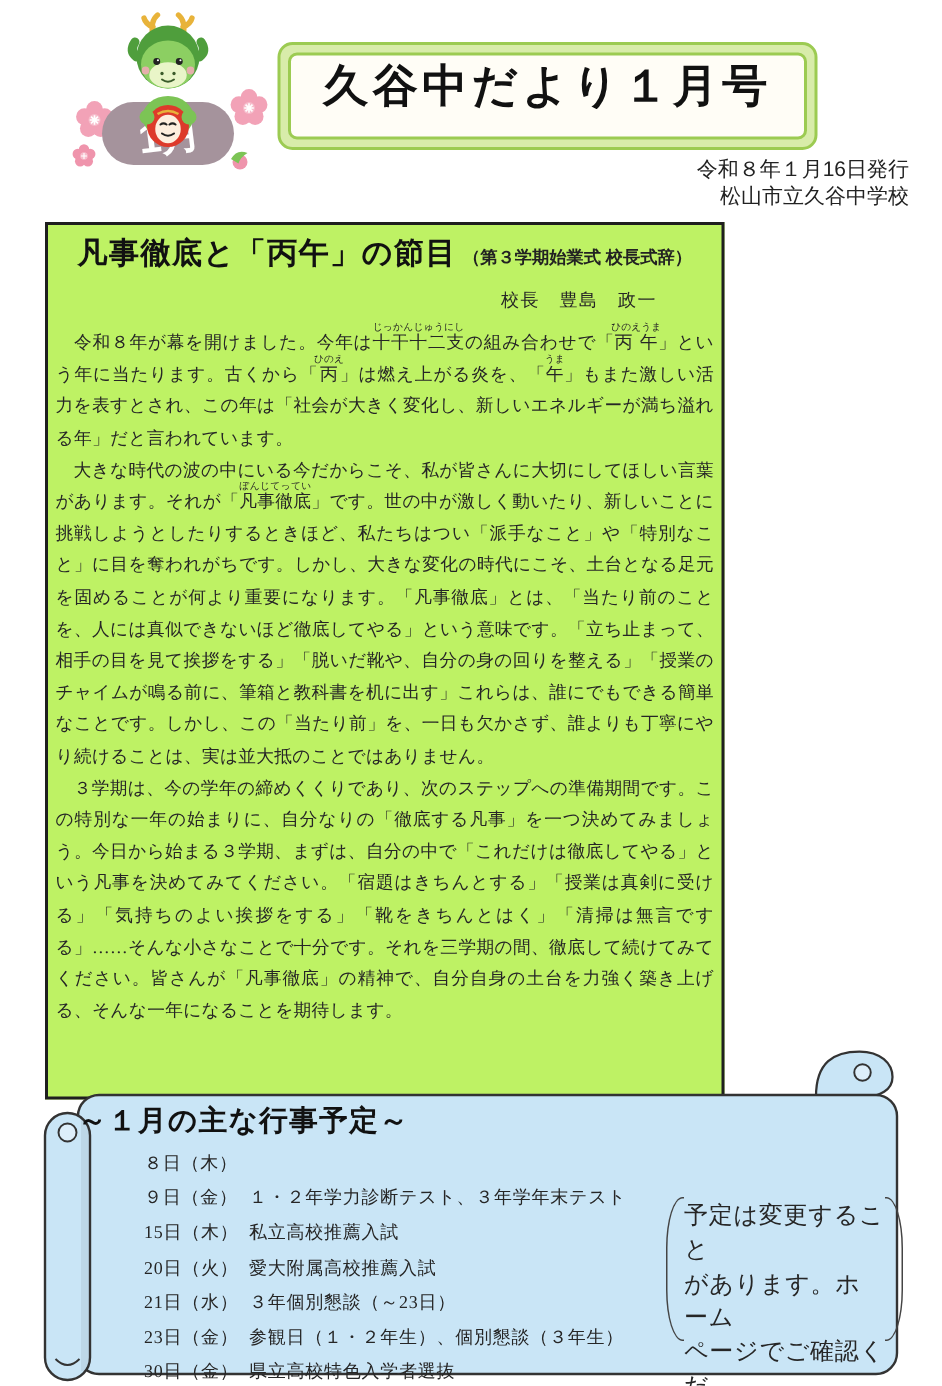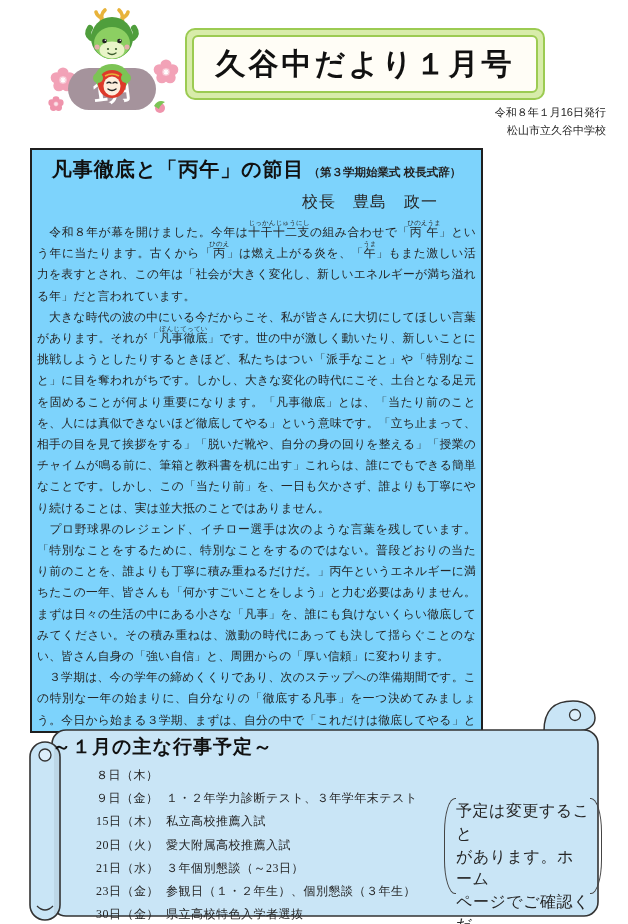--- a/index.html
+++ b/index.html
@@ -10,49 +10,49 @@
   }
   
   .mascot{position:absolute; left:48px; top:6px; width:132px; height:116px;}
   .title-box{
     position:absolute; left:185px; top:28px; width:360px; height:72px;
     border:2px solid #9ccb52; border-radius:10px; background:#d8ecaa;
     padding:5px; box-sizing:border-box;
   }
   .title-box-inner{
     border:2px solid #9ccb52; border-radius:6px; background:#fffdf6;
-    height:100%; display:flex; align-items:center; justify-content:center;
+    height:100%; display:flex; justify-content:center;
     box-sizing:border-box;
   }
   .title-box-inner span{
     font-family:"Liberation Sans","DejaVu Sans",sans-serif;
     font-weight:bold; font-size:30px; letter-spacing:3px; color:#111;
   }
   .pub-info{
     position:absolute; right:22px; top:104px; text-align:right;
     font-family:"Liberation Sans","DejaVu Sans",sans-serif;
-    font-size:11px; line-height:17.5px; color:#222;
+    font-size:14px; line-height:17.5px; color:#222;
   }
   
   .article{
     position:absolute; left:30px; top:148px; width:453px; height:585px;
     border:2px solid #1f1f1f; box-sizing:border-box;
-    padding:5px 5px 4px 5px; overflow:hidden; background:#7dd3fc;
+    padding:5px 5px 4px 5px; overflow:hidden; background:#bef264;
   }
   .article-title{text-align:center; margin-top:1px; line-height:26px;}
   .article-title .t{
     font-family:"Liberation Sans","DejaVu Sans",sans-serif;
     font-weight:bold; font-size:20px; color:#111; letter-spacing:1px;
   }
   .article-title .sub{
     font-family:"Liberation Sans","DejaVu Sans",sans-serif;
     font-weight:600; font-size:11.5px; color:#222; margin-left:4px;
   }
   .author{
-    text-align:right; padding-right:38px; font-size:16px;
+    text-align:right; padding-right:38px; font-size:12px;
     margin:7px 0 6px 0; letter-spacing:1px;
   }
   .article p{
     margin:0; font-size:11.8px; line-height:21.2px;
     text-align:justify; letter-spacing:0.2px;
   }
   ruby rt{font-size:6.5px; letter-spacing:0; color:#262626;}
   
   .banner{position:absolute; left:24px; top:694px; width:580px; height:230px;}
   .banner svg.scroll{position:absolute; left:0; top:0;}
@@ -178,21 +178,20 @@
     <div>松山市立久谷中学校</div>
   </div>
 
   <div class="article">
     <div class="article-title">
       <span class="t">凡事徹底と「丙午」の節目</span><span class="sub">（第３学期始業式 校長式辞）</span>
     </div>
     <div class="author">校長　豊島　政一</div>
     <p>　令和８年が幕を開けました。今年は<ruby>十干十二支<rt>じっかんじゅうにし</rt></ruby>の組み合わせで「<ruby>丙午<rt>ひのえうま</rt></ruby>」という年に当たります。古くから「<ruby>丙<rt>ひのえ</rt></ruby>」は燃え上がる炎を、「<ruby>午<rt>うま</rt></ruby>」もまた激しい活力を表すとされ、この年は「社会が大きく変化し、新しいエネルギーが満ち溢れる年」だと言われています。</p>
     <p>　大きな時代の波の中にいる今だからこそ、私が皆さんに大切にしてほしい言葉があります。それが「<ruby>凡事徹底<rt>ぼんじてってい</rt></ruby>」です。世の中が激しく動いたり、新しいことに挑戦しようとしたりするときほど、私たちはつい「派手なこと」や「特別なこと」に目を奪われがちです。しかし、大きな変化の時代にこそ、土台となる足元を固めることが何より重要になります。「凡事徹底」とは、「当たり前のことを、人には真似できないほど徹底してやる」という意味です。「立ち止まって、相手の目を見て挨拶をする」「脱いだ靴や、自分の身の回りを整える」「授業のチャイムが鳴る前に、筆箱と教科書を机に出す」これらは、誰にでもできる簡単なことです。しかし、この「当たり前」を、一日も欠かさず、誰よりも丁寧にやり続けることは、実は並大抵のことではありません。</p>
-    <p>　プロ野球界のレジェンド、イチロー選手は次のような言葉を残しています。「特別なことをするために、特別なことをするのではない。普段どおりの当たり前のことを、誰よりも丁寧に積み重ねるだけだ。」丙午というエネルギーに満ちたこの一年、皆さんも「何かすごいことをしよう」と力む必要はありません。まずは日々の生活の中にある小さな「凡事」を、誰にも負けないくらい徹底してみてください。その積み重ねは、激動の時代にあっても決して揺らぐことのない、皆さん自身の「強い自信」と、周囲からの「厚い信頼」に変わります。</p>
     <p>　３学期は、今の学年の締めくくりであり、次のステップへの準備期間です。この特別な一年の始まりに、自分なりの「徹底する凡事」を一つ決めてみましょう。今日から始まる３学期、まずは、自分の中で「これだけは徹底してやる」という凡事を決めてみてください。「宿題はきちんとする」「授業は真剣に受ける」「気持ちのよい挨拶をする」「靴をきちんとはく」「清掃は無言でする」……そんな小さなことで十分です。それを三学期の間、徹底して続けてみてください。皆さんが「凡事徹底」の精神で、自分自身の土台を力強く築き上げる、そんな一年になることを期待します。</p>
   </div>
 
   <div class="banner">
     <svg class="scroll" width="580" height="230" viewBox="0 0 580 230">
 
       <path d="M520 37 C520 14 532 7 549 7 C563 7 571 15 571 24 C571 33 562 37 553 37 Z" fill="#c9e5f6" stroke="#333" stroke-width="1.5"></path>
       <circle cx="551" cy="21" r="5.5" fill="#ddeefa" stroke="#333" stroke-width="1.3"></circle>
 
       <rect x="28" y="36" width="546" height="186" rx="14" fill="#c9e5f6" stroke="#333" stroke-width="1.6"></rect>

